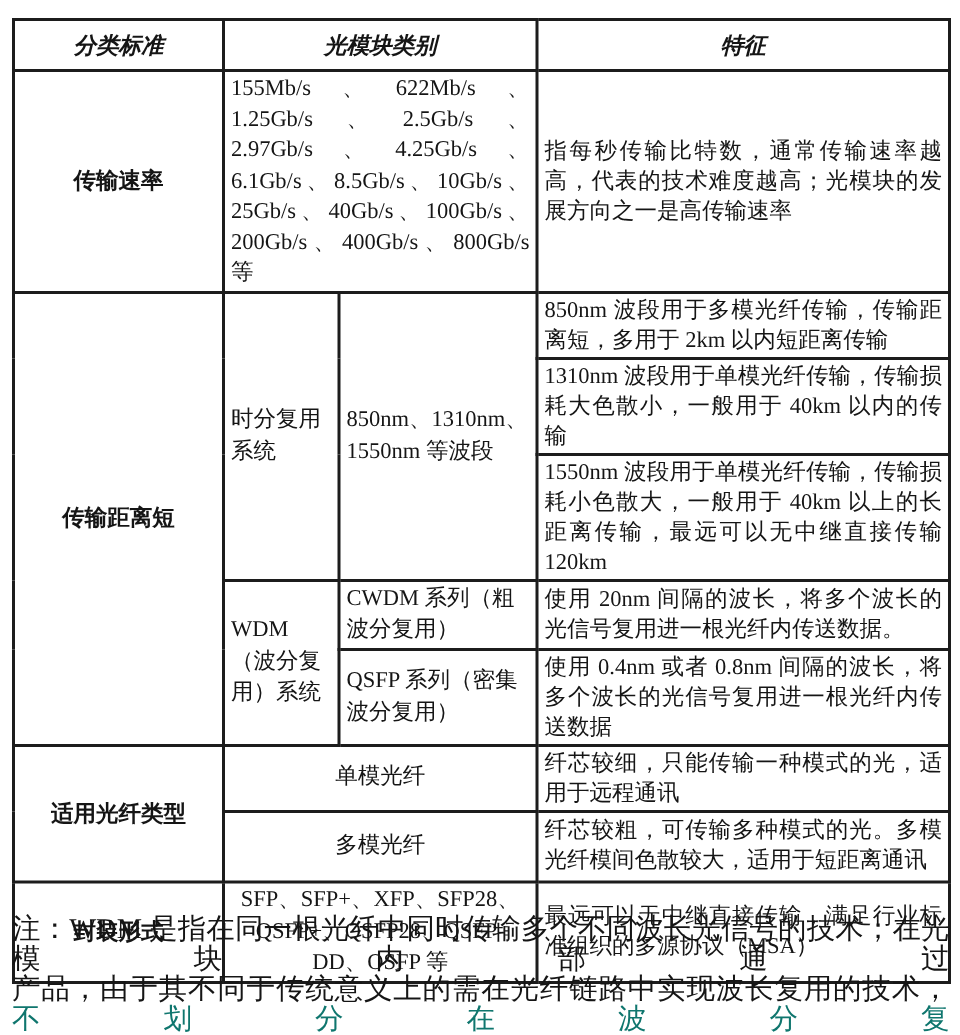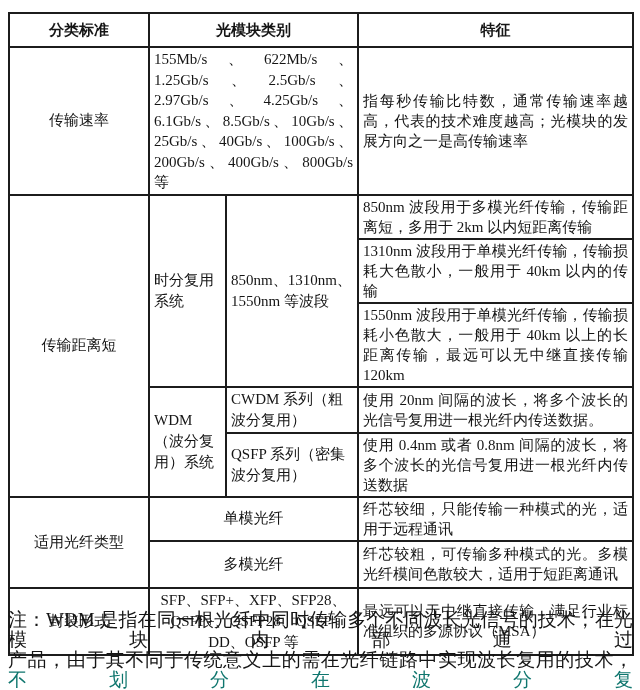--- a/index.html
+++ b/index.html
@@ -33,20 +33,21 @@
   }
   td.hd {
     font-weight: bold;
     font-size: 16px;
     text-align: center;
     padding: 2px;
   }
   td.cat {
     text-align: center;
     padding: 1px 2px;
+    font-weight: bold;
   }
   td.typ {
     text-align: center;
     line-height: 21px;
     padding: 1px 3px;
     margin-top: 47px;
   }
   td.typ-l {
     text-align: left;
     line-height: 21px;
@@ -55,21 +56,21 @@
   td.feat {
     text-align: justify;
     line-height: 20px;
     padding: 1px 5px;
   }
   td.speedlist {
     text-align: justify;
     line-height: 20.5px;
     padding: 0 1px;
   }
-  tr.r26  { height: 34px; }
+  tr.r26  { height: 34px; font-style: italic; }
   tr.r104 { height: 104px; }
   tr.r39  { height: 39px; }
   tr.r61  { height: 61px; }
   tr.r81  { height: 81px; }
   tr.r43  { height: 43px; }
   tr.r57  { height: 57px; }
   tr.r38  { height: 38px; }
   tr.r61b { height: 47px; }
   tr.r66  { height: 66px; }
   .note {

